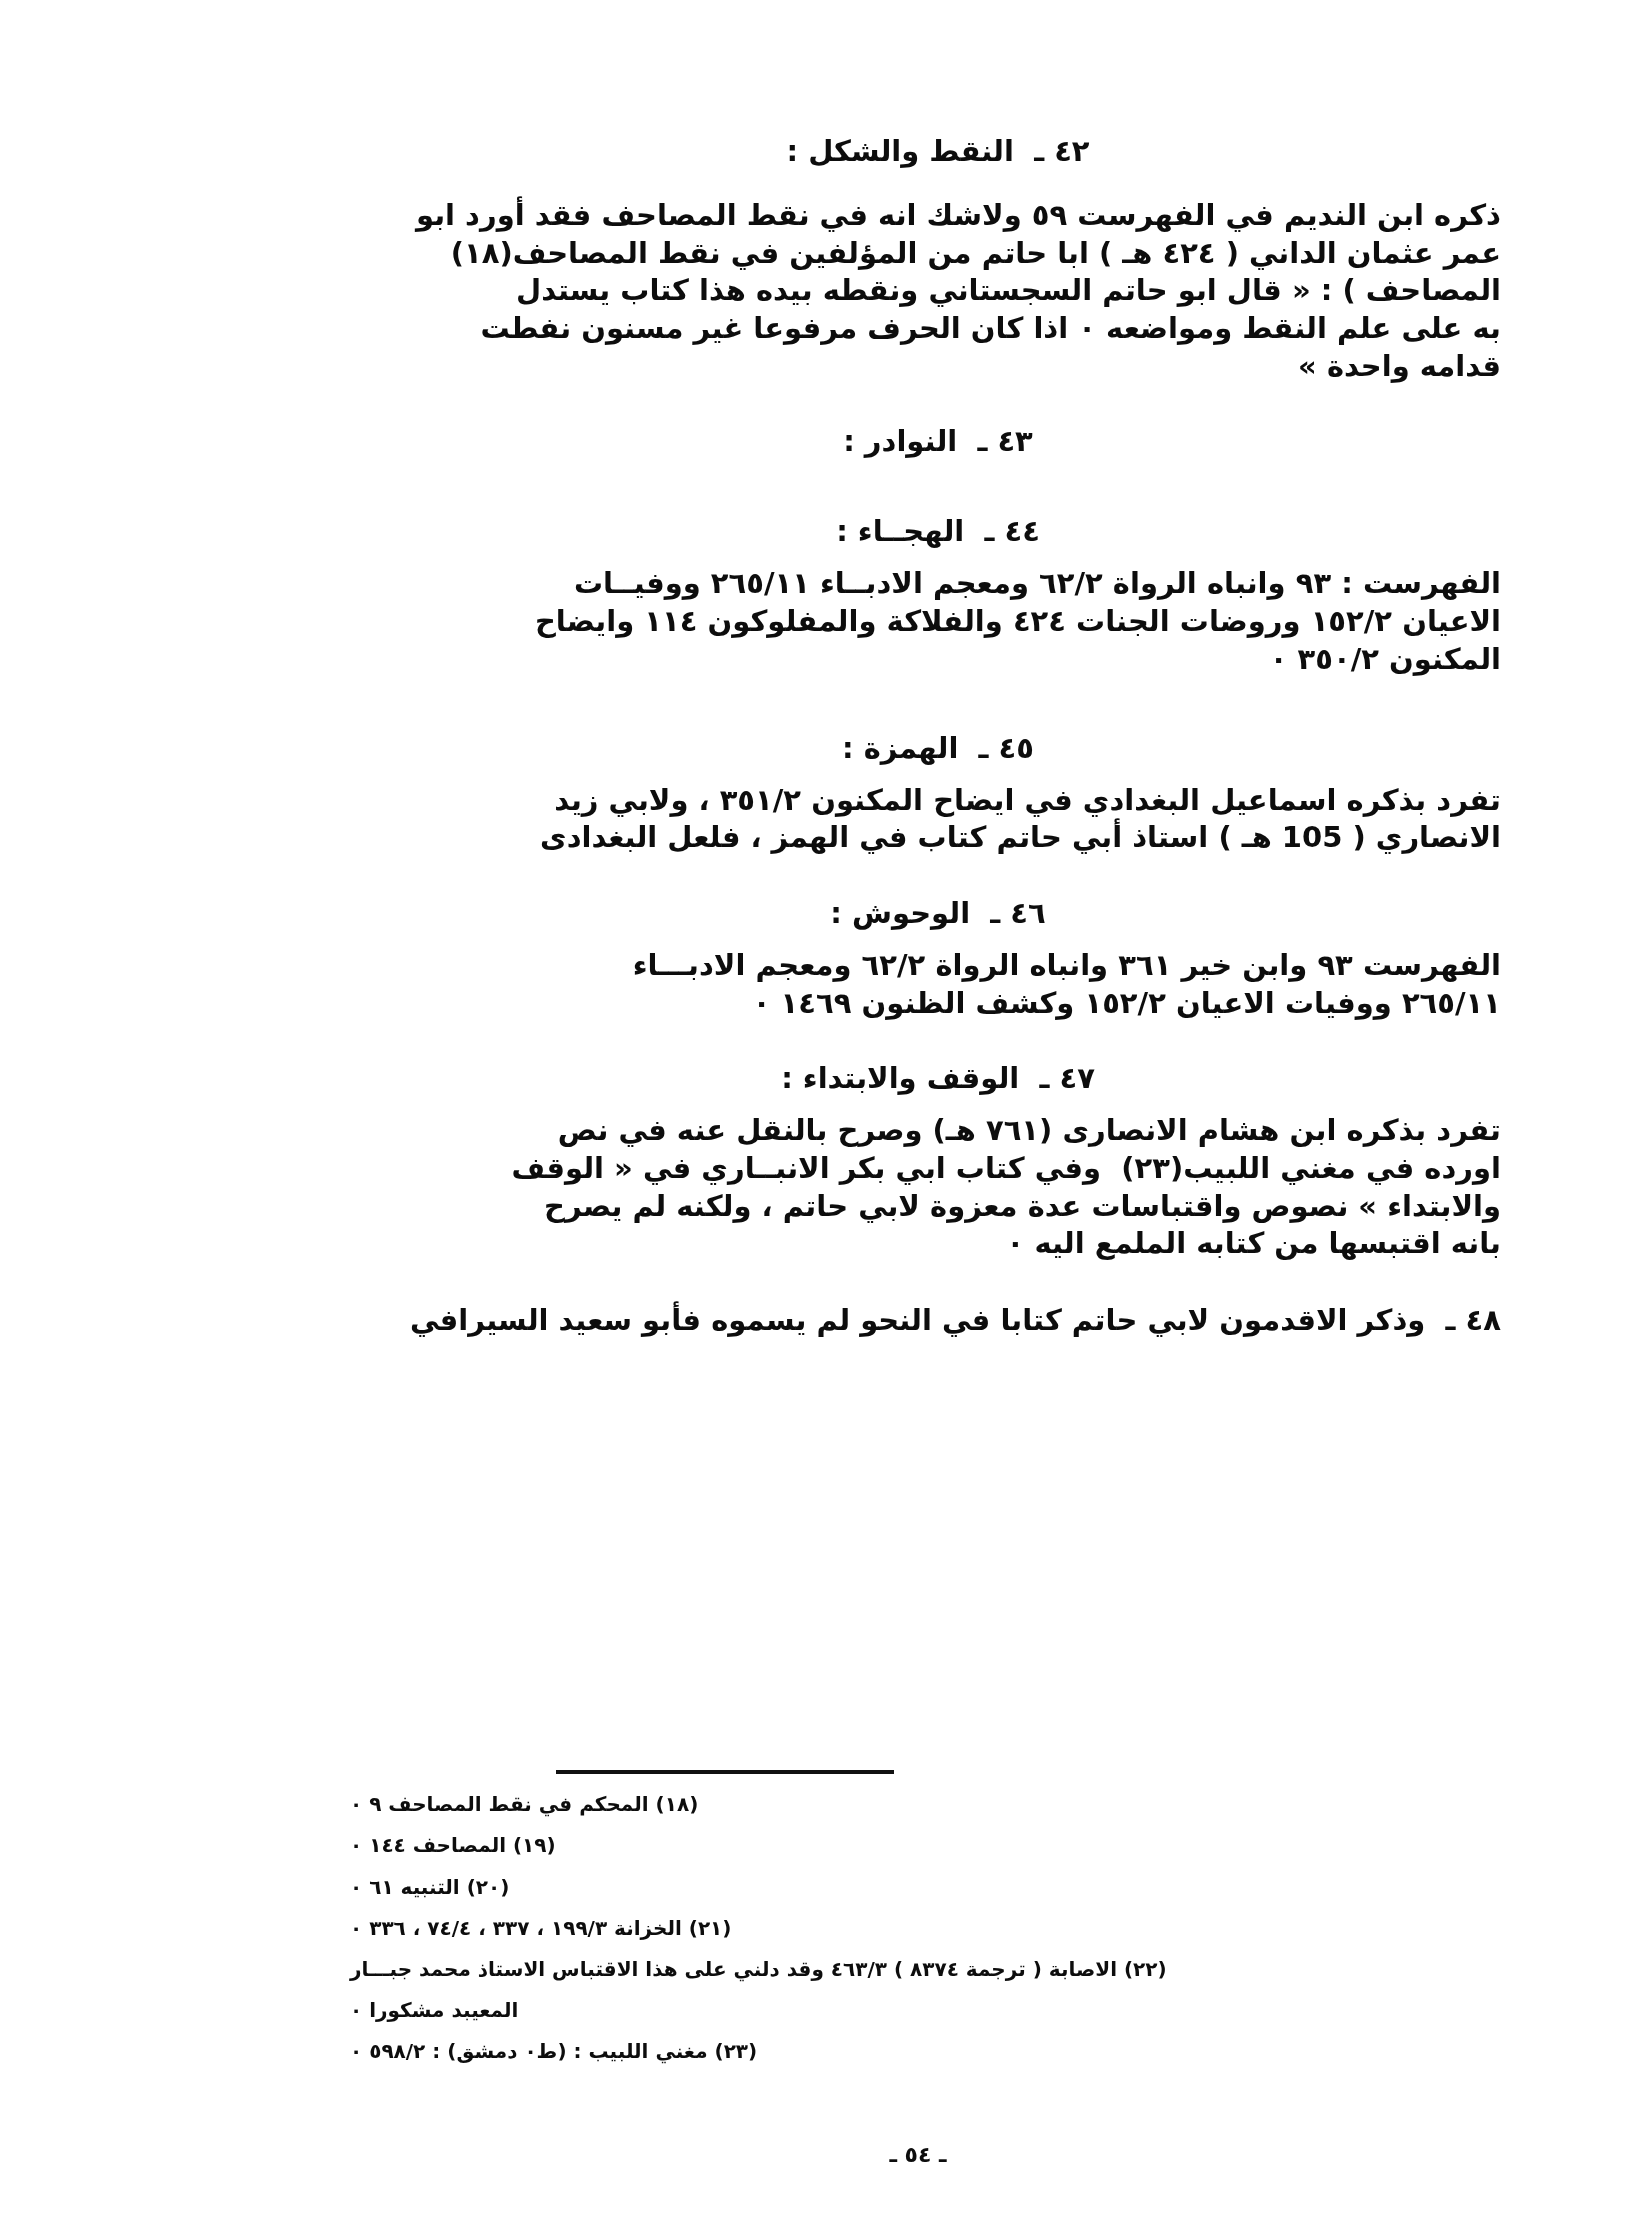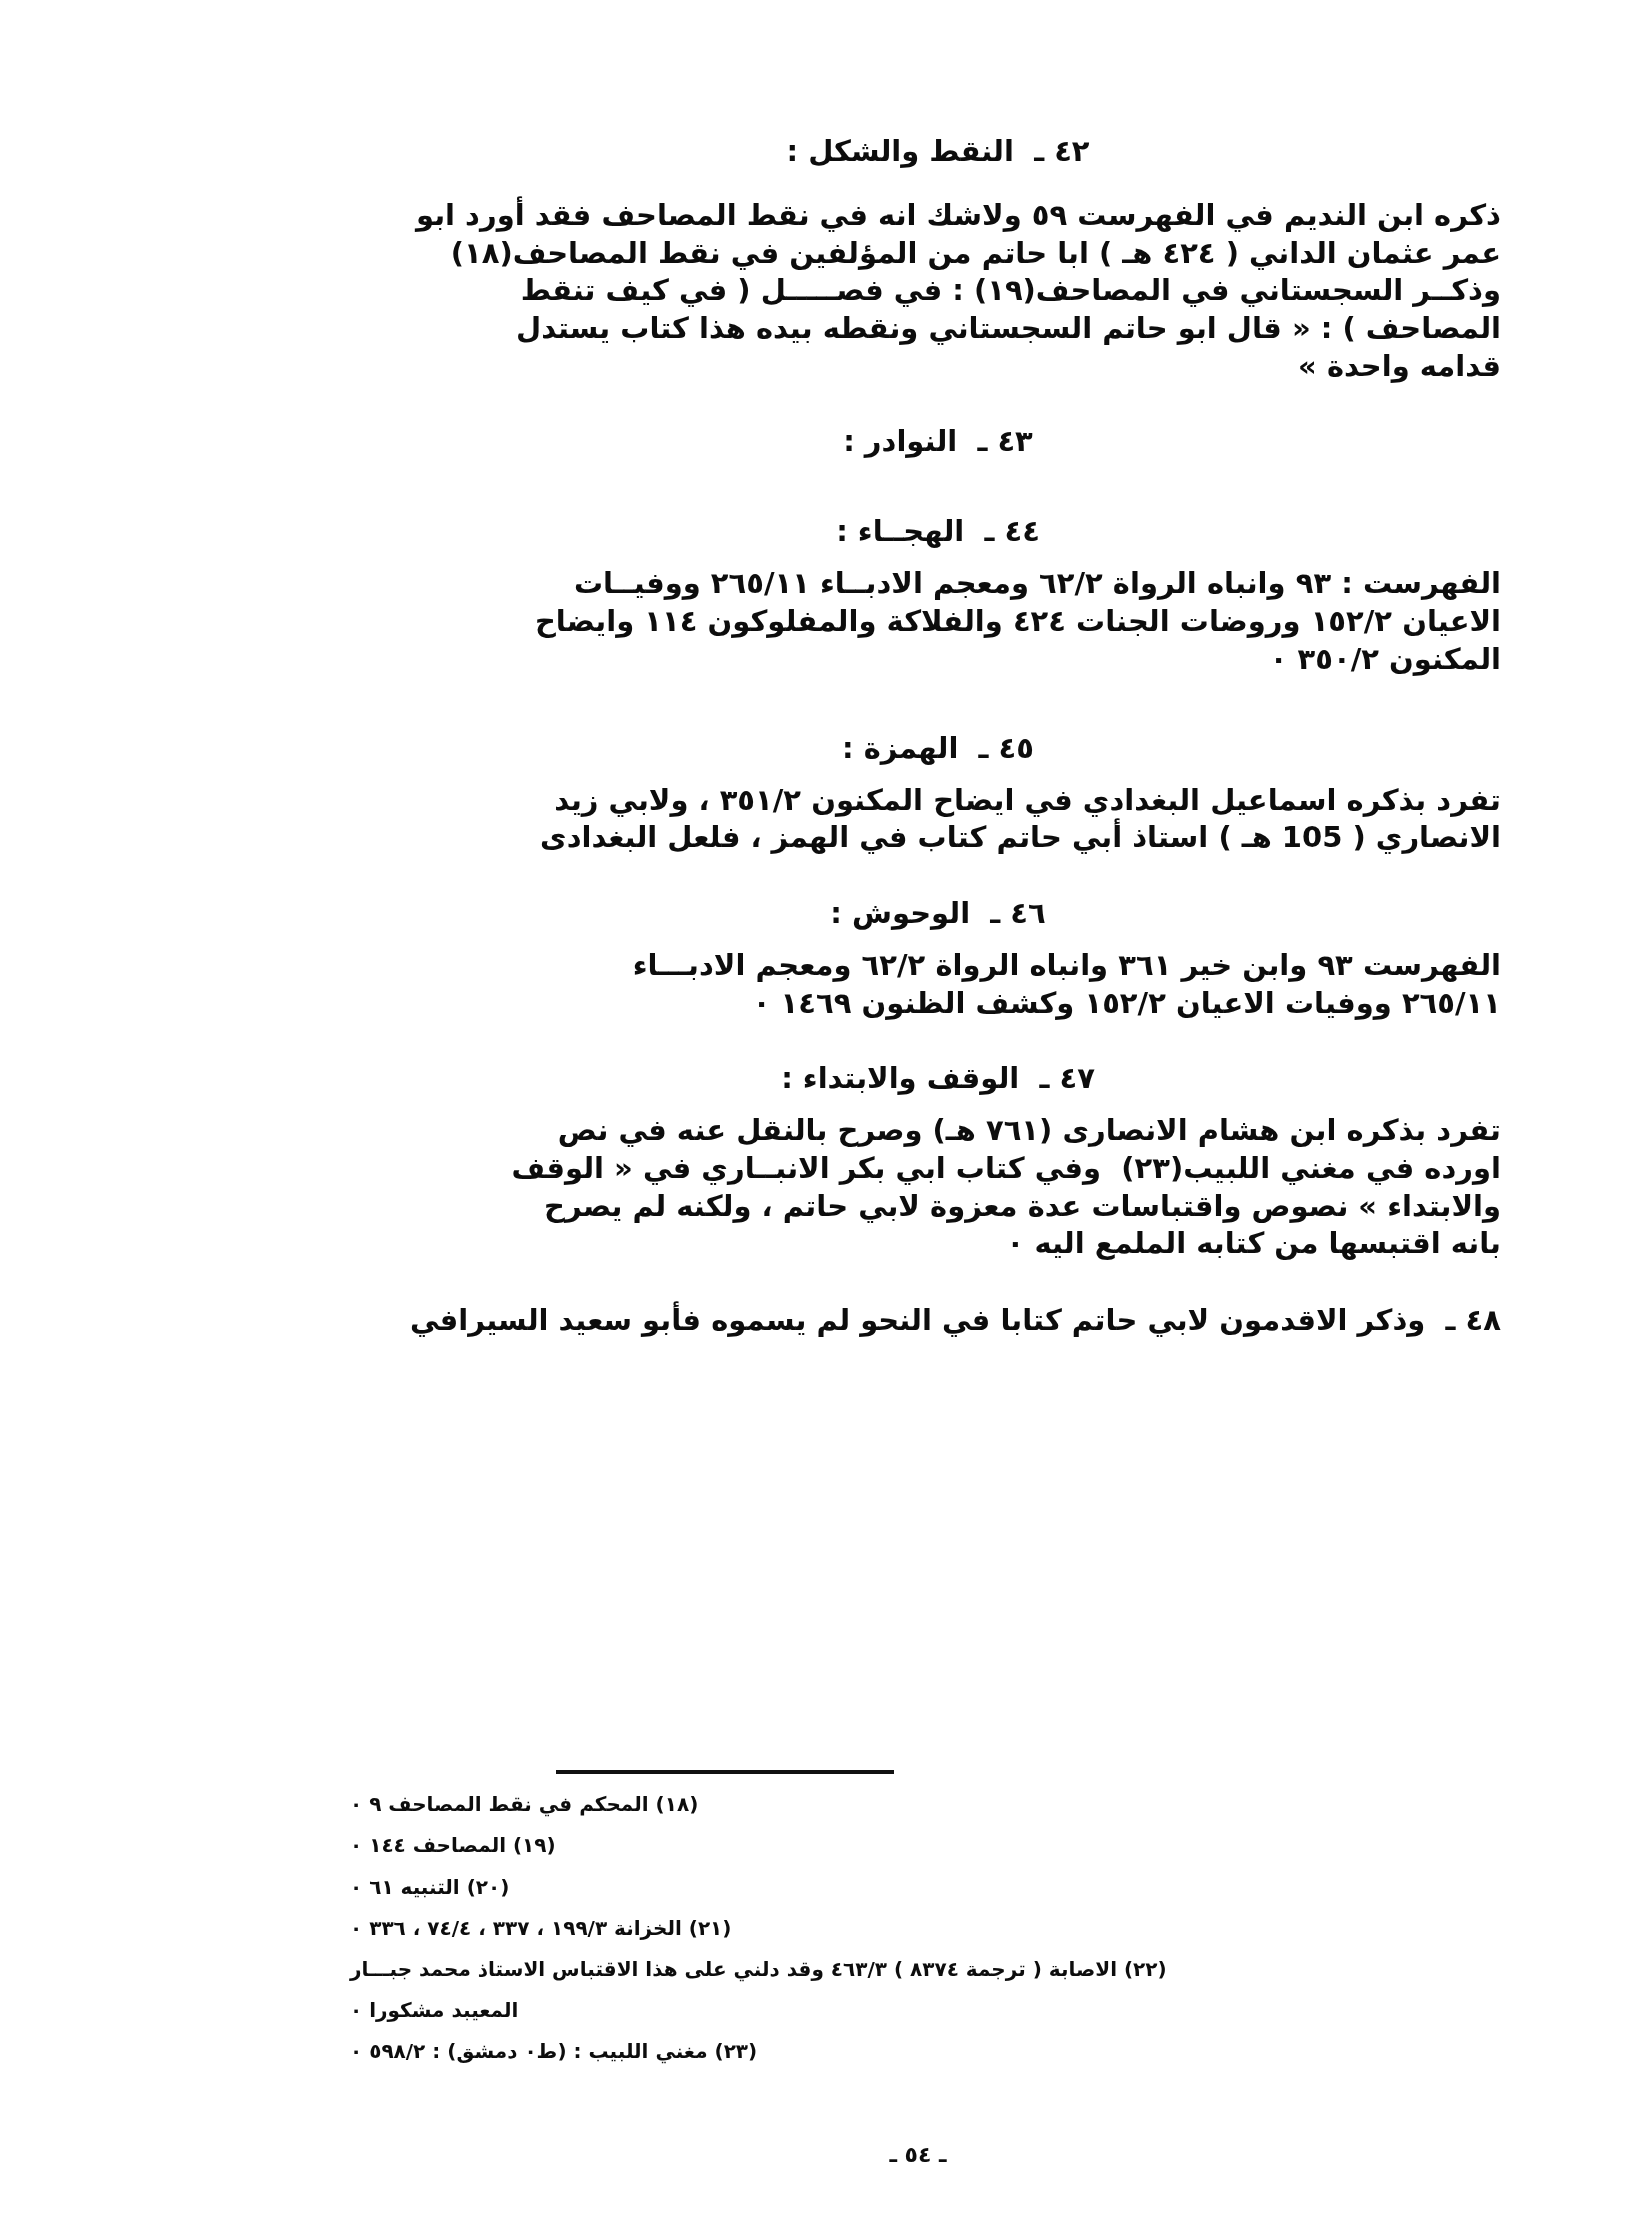--- a/index.html
+++ b/index.html
@@ -115,22 +115,22 @@
 
   <div class="content">
 
     <div class="sec-head-wrap">
       <div class="sec-head">٤٢ ـ  النقط والشكل :</div>
     </div>
     <div class="gap-md"></div>
     <div class="para">
       <span class="ln">ذكره ابن النديم في الفهرست ٥٩ ولاشك انه في نقط المصاحف فقد أورد ابو</span>
       <span class="ln">عمر عثمان الداني ( ٤٢٤ هـ ) ابا حاتم من المؤلفين في نقط المصاحف(١٨)</span>
-      <span class="ln">وذكــر السجستاني في المصاحف(١٩) : في فصـــــل ( في كيف تنقط</span>
       <span class="ln">المصاحف ) : « قال ابو حاتم السجستاني ونقطه بيده هذا كتاب يستدل</span>
+      <span class="ln">به على علم النقط ومواضعه ٠ اذا كان الحرف مرفوعا غير مسنون نفطت</span>
       <span class="ln">قدامه واحدة »</span>
     </div>
 
     <div class="gap-lg"></div>
 
     <div class="sec-head-wrap">
       <div class="sec-head">٤٣ ـ  النوادر :</div>
     </div>
     <div class="gap-sm"></div>
 

